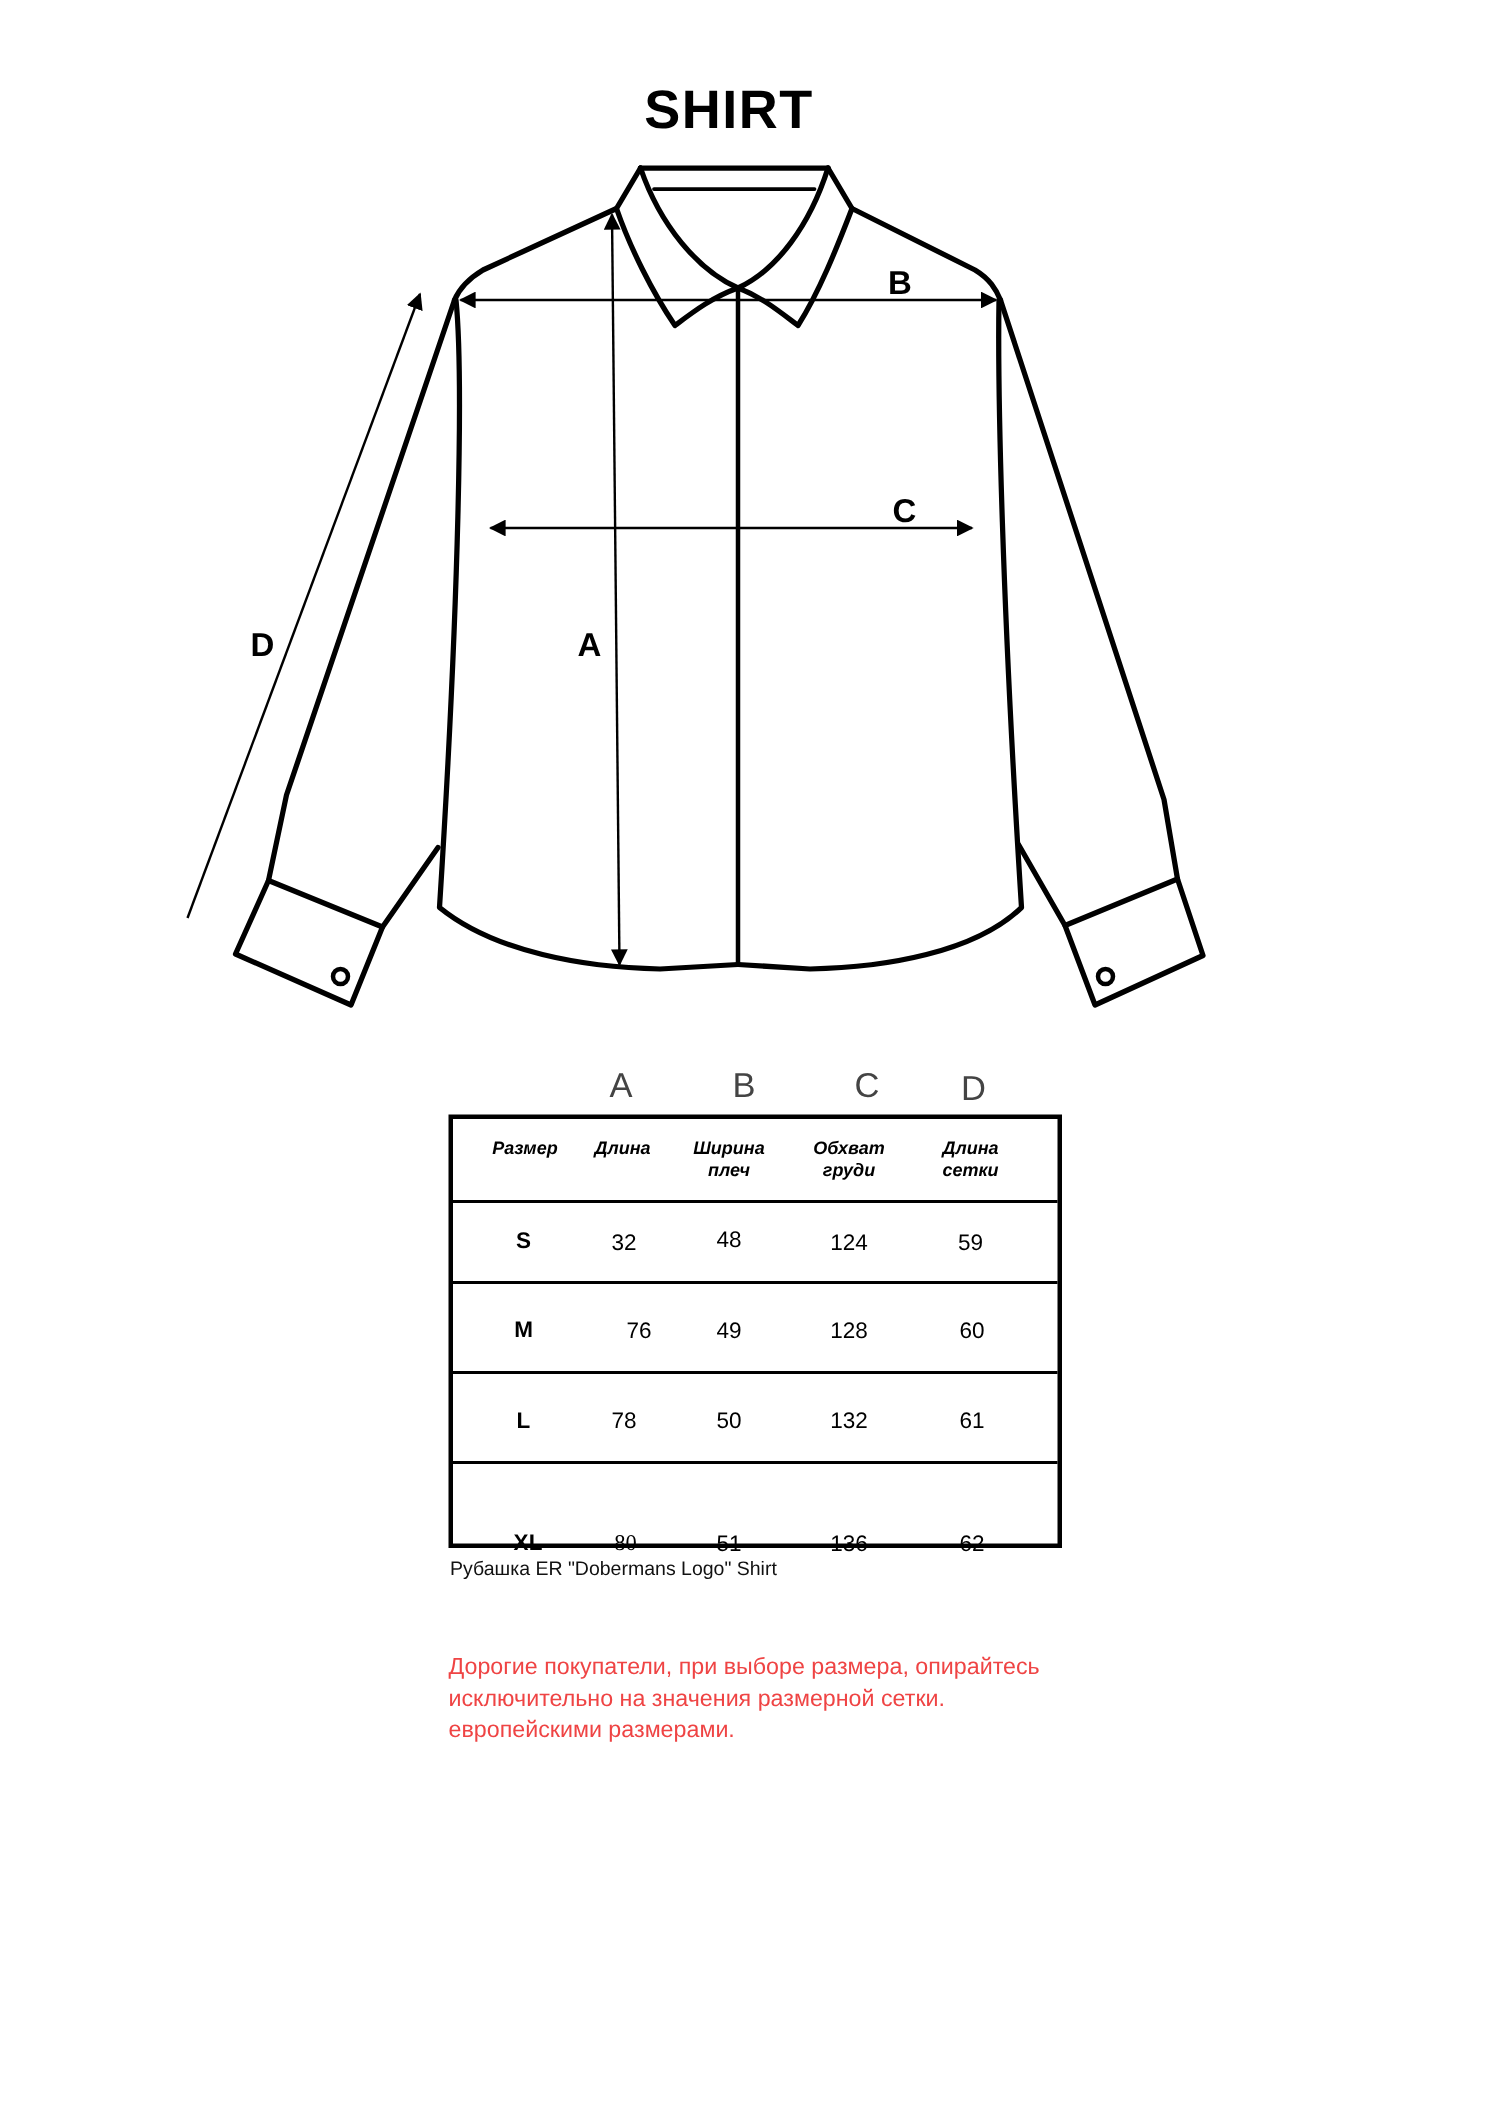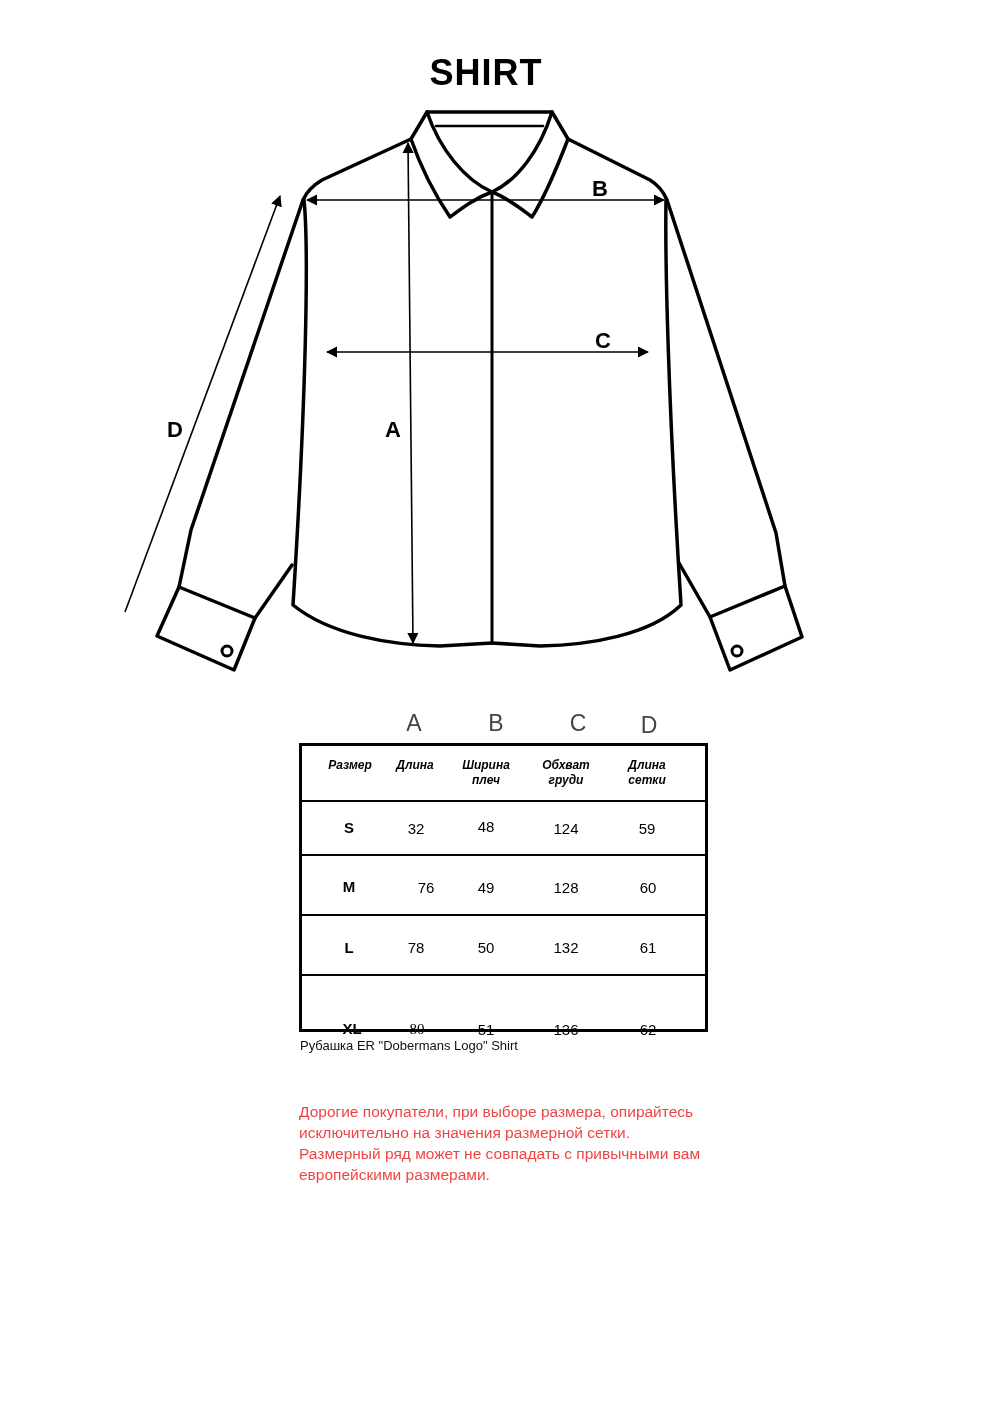--- a/index.html
+++ b/index.html
@@ -146,18 +146,17 @@
     <div class="cell bcell" style="left:264px;top:21px;">136</div>
     <div class="cell bcell" style="left:346px;top:21px;">62</div>
   </div>
 </div>
 
 <div class="caption">Рубашка ER "Dobermans Logo" Shirt</div>
 
 <div class="notice">
   <p>Дорогие покупатели, при выборе размера, опирайтесь</p>
   <p>исключительно на значения размерной сетки.</p>
-  <p>Размерный ряд может не совпадать с привычными вам</p>
   <p>европейскими размерами.</p>
 </div>
 
 <div class="brand">
 </div>
 
 </body></html>

